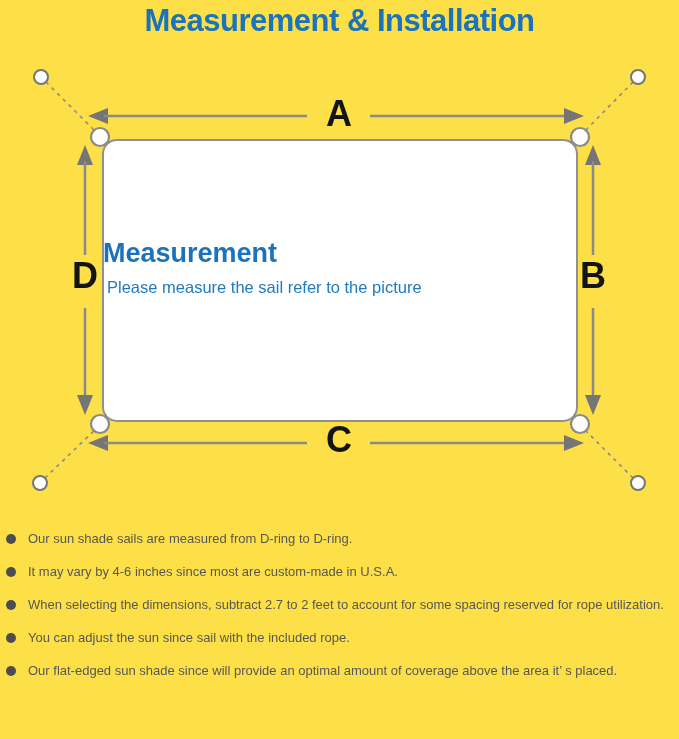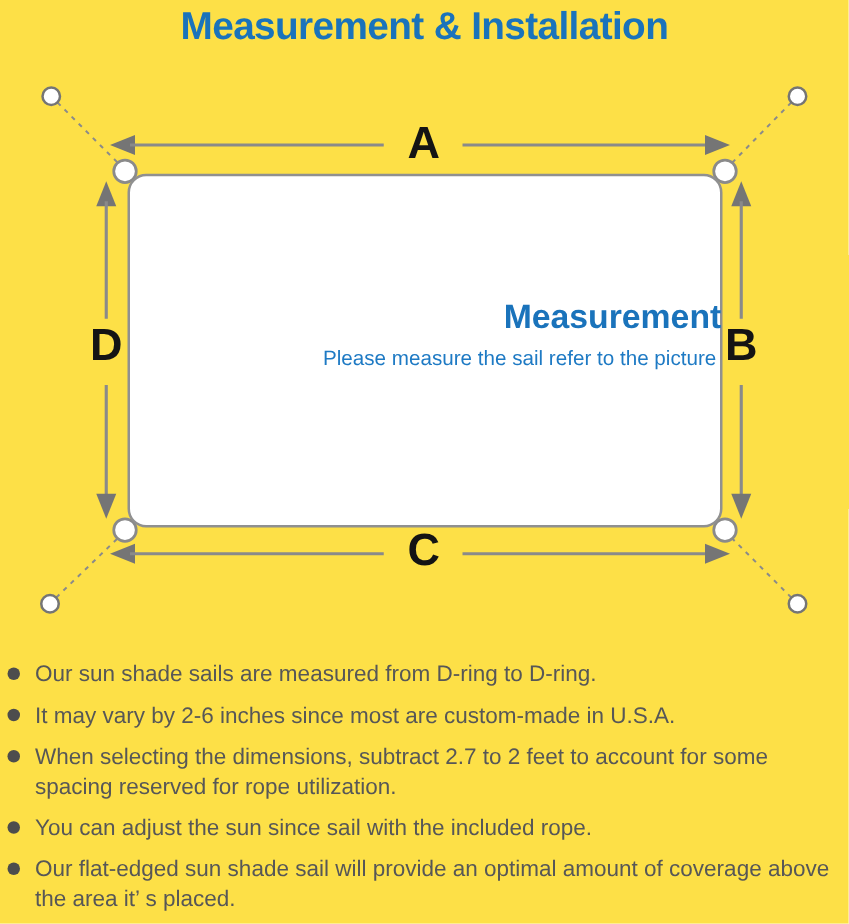--- a/index.html
+++ b/index.html
@@ -48,21 +48,21 @@
   }
   .dim-a { left: 339px; top: 96px; }
   .dim-b { left: 593px; top: 258px; }
   .dim-c { left: 339px; top: 422px; }
   .dim-d { left: 85px;  top: 258px; }
   .center-text {
     position: absolute;
     left: 103px;
     top: 238px;
     width: 474px;
-    text-align: right;
+    text-align: left;
   }
   .center-heading {
     font-size: 27px;
     font-weight: 700;
     color: var(--accent);
     margin: 0 0 9px 0;
   }
   .center-subtitle {
     font-size: 16.5px;
     font-weight: 400;
@@ -75,21 +75,21 @@
     top: 527px;
     width: 662px;
     margin: 0;
     padding: 0;
     list-style: none;
   }
   .note-item {
     display: flex;
     gap: 12px;
     margin: 0 0 9px 0;
-    font-size: 18px;
+    font-size: 13px;
     line-height: 24px;
     color: var(--text);
   }
   .bullet-dot {
     flex: 0 0 auto;
     width: 10px;
     height: 10px;
     border-radius: 50%;
     background: #4d4d4d;
     margin-top: 7px;
@@ -167,29 +167,29 @@
     <div class="center-subtitle">Please measure the sail refer to the picture</div>
   </div>
 
   <ul class="notes">
     <li class="note-item">
       <span class="bullet-dot"></span>
       <span class="note-text">Our sun shade sails are measured from D-ring to D-ring.</span>
     </li>
     <li class="note-item">
       <span class="bullet-dot"></span>
-      <span class="note-text">It may vary by 2-6 inches since most are custom-made in U.S.A.</span>
+      <span class="note-text">It may vary by 4-6 inches since most are custom-made in U.S.A.</span>
     </li>
     <li class="note-item">
       <span class="bullet-dot"></span>
       <span class="note-text">When selecting the dimensions, subtract 2.7 to 2 feet to account for some spacing reserved for rope utilization.</span>
     </li>
     <li class="note-item">
       <span class="bullet-dot"></span>
       <span class="note-text">You can adjust the sun since sail with the included rope.</span>
     </li>
     <li class="note-item">
       <span class="bullet-dot"></span>
-      <span class="note-text">Our flat-edged sun shade sail will provide an optimal amount of coverage above the area it’ s placed.</span>
+      <span class="note-text">Our flat-edged sun shade since will provide an optimal amount of coverage above the area it’ s placed.</span>
     </li>
   </ul>
 
 </div>
 
 </body></html>

